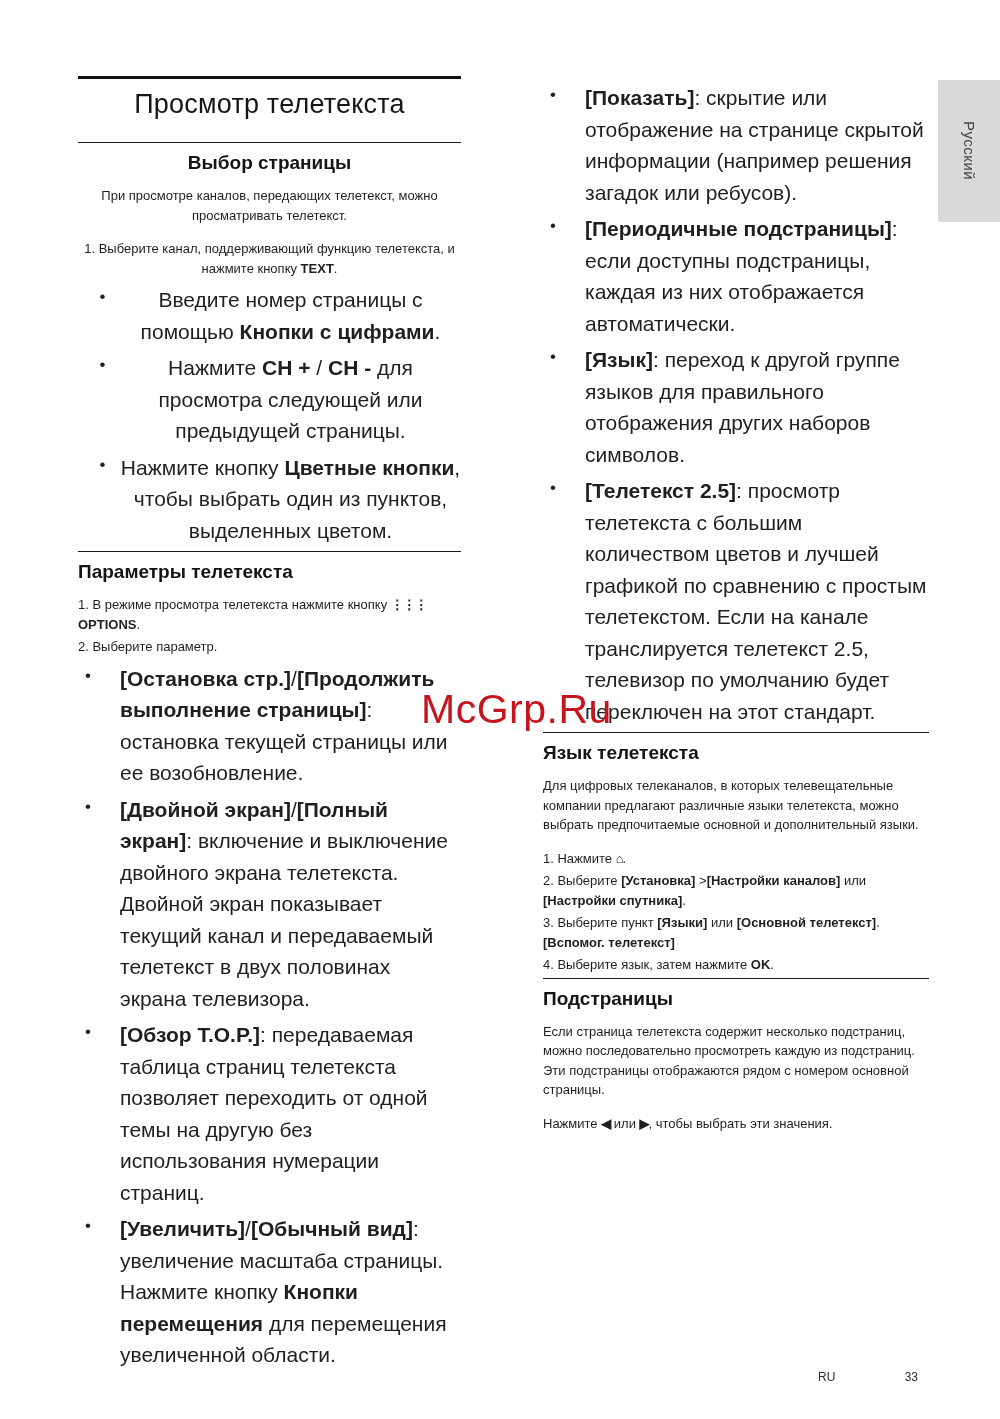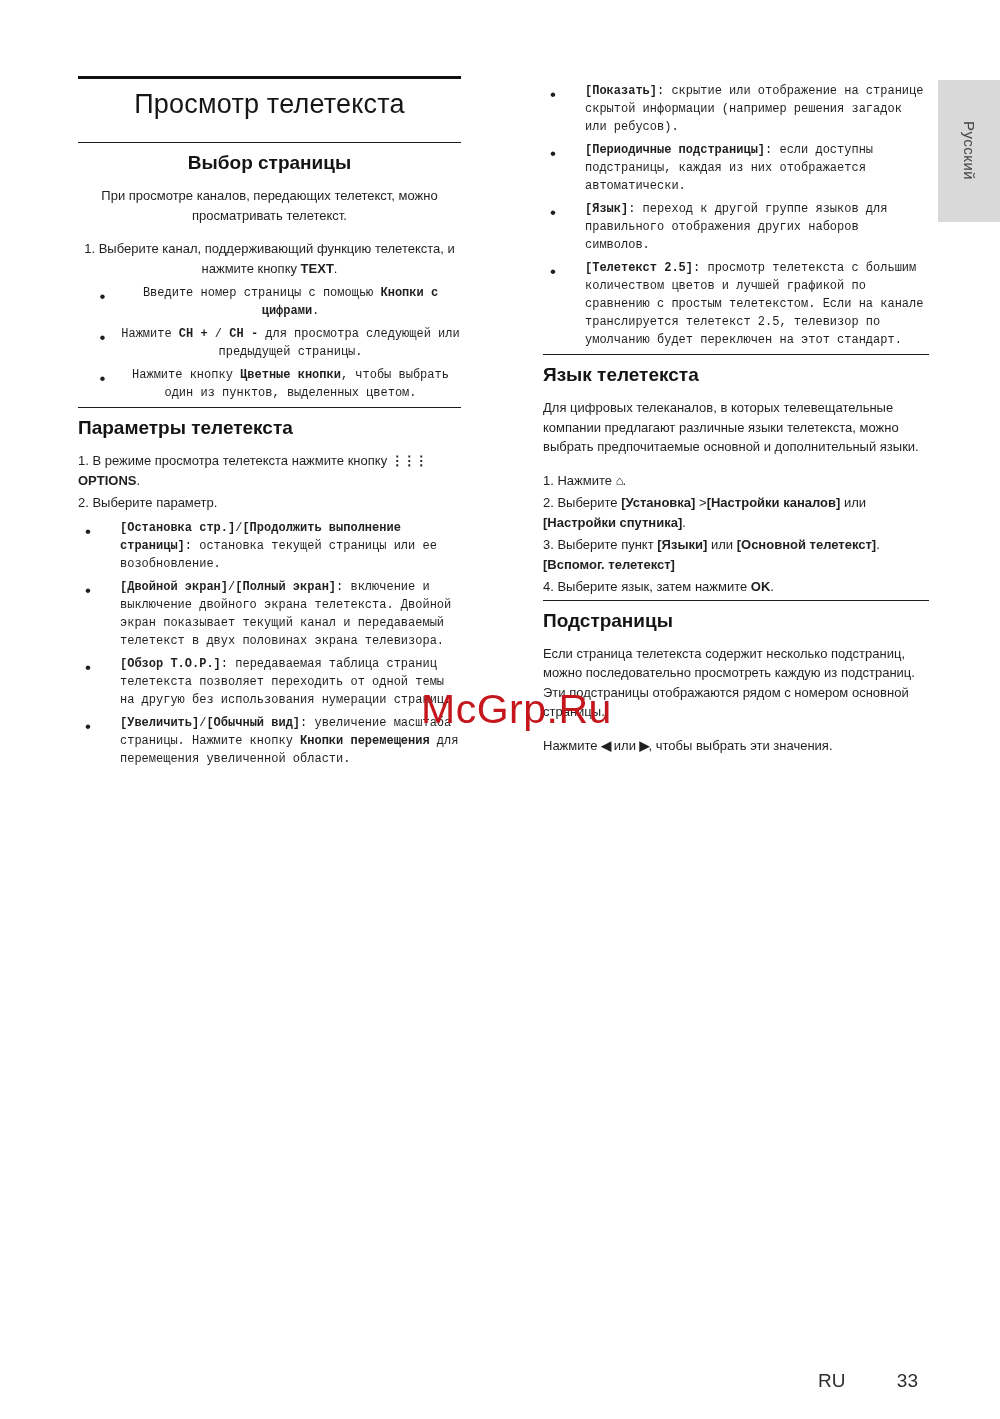--- a/index.html
+++ b/index.html
@@ -21,41 +21,41 @@
   .section { border-top:1.5px solid #1a1a1a; padding-top:9px; }
   .section.first { margin-top:0;text-align:center; }
   h2 { font-size:19px; font-weight:bold; color:#141414; margin-bottom:12px; }
 
   .para { font-size:13px; line-height:1.5; margin-bottom:14px; }
   .step { margin-bottom:3px; }
 
   .bullets { margin-top:6px; }
   .bullet { display:flex; margin-bottom:5px; }
   .dot { flex:0 0 42px; padding-left:7px; font-size:17px; line-height:1.5; }
-  .btext { flex:1; font-size:12px; line-height:1.5;font-family:Liberation Mono, monospace; }
+  .btext { flex:1; font-size:21px; line-height:1.5; }
   b { font-weight:bold; }
   .inline-icon { font-weight:bold; letter-spacing:-1px; }
 
   .watermark {
     position:absolute; left:405px; top:686px; z-index:5;
     font-size:41px; font-weight:normal; letter-spacing:0.5px;margin-left:16px;
   }
 
   .lang-tab {
     position:absolute; right:0; top:80px; width:62px; height:142px;
     background:#d9d9d9; display:flex; align-items:center; justify-content:center;
   }
   .lang-tab-text {
     writing-mode:vertical-rl; font-size:15px; color:#454545; letter-spacing:0.5px;
   }
 
   .footer {
     position:absolute; top:1370px; left:818px; width:100px;
     display:flex; justify-content:space-between;
-    font-size:19px; color:#2e2e2e;
+    font-size:12px; color:#2e2e2e;
   }
 </style>
 </head>
 <body>
 
 <div class="sheet">
 
   <aside class="lang-tab">
     <span class="lang-tab-text">Русский</span>
   </aside>

